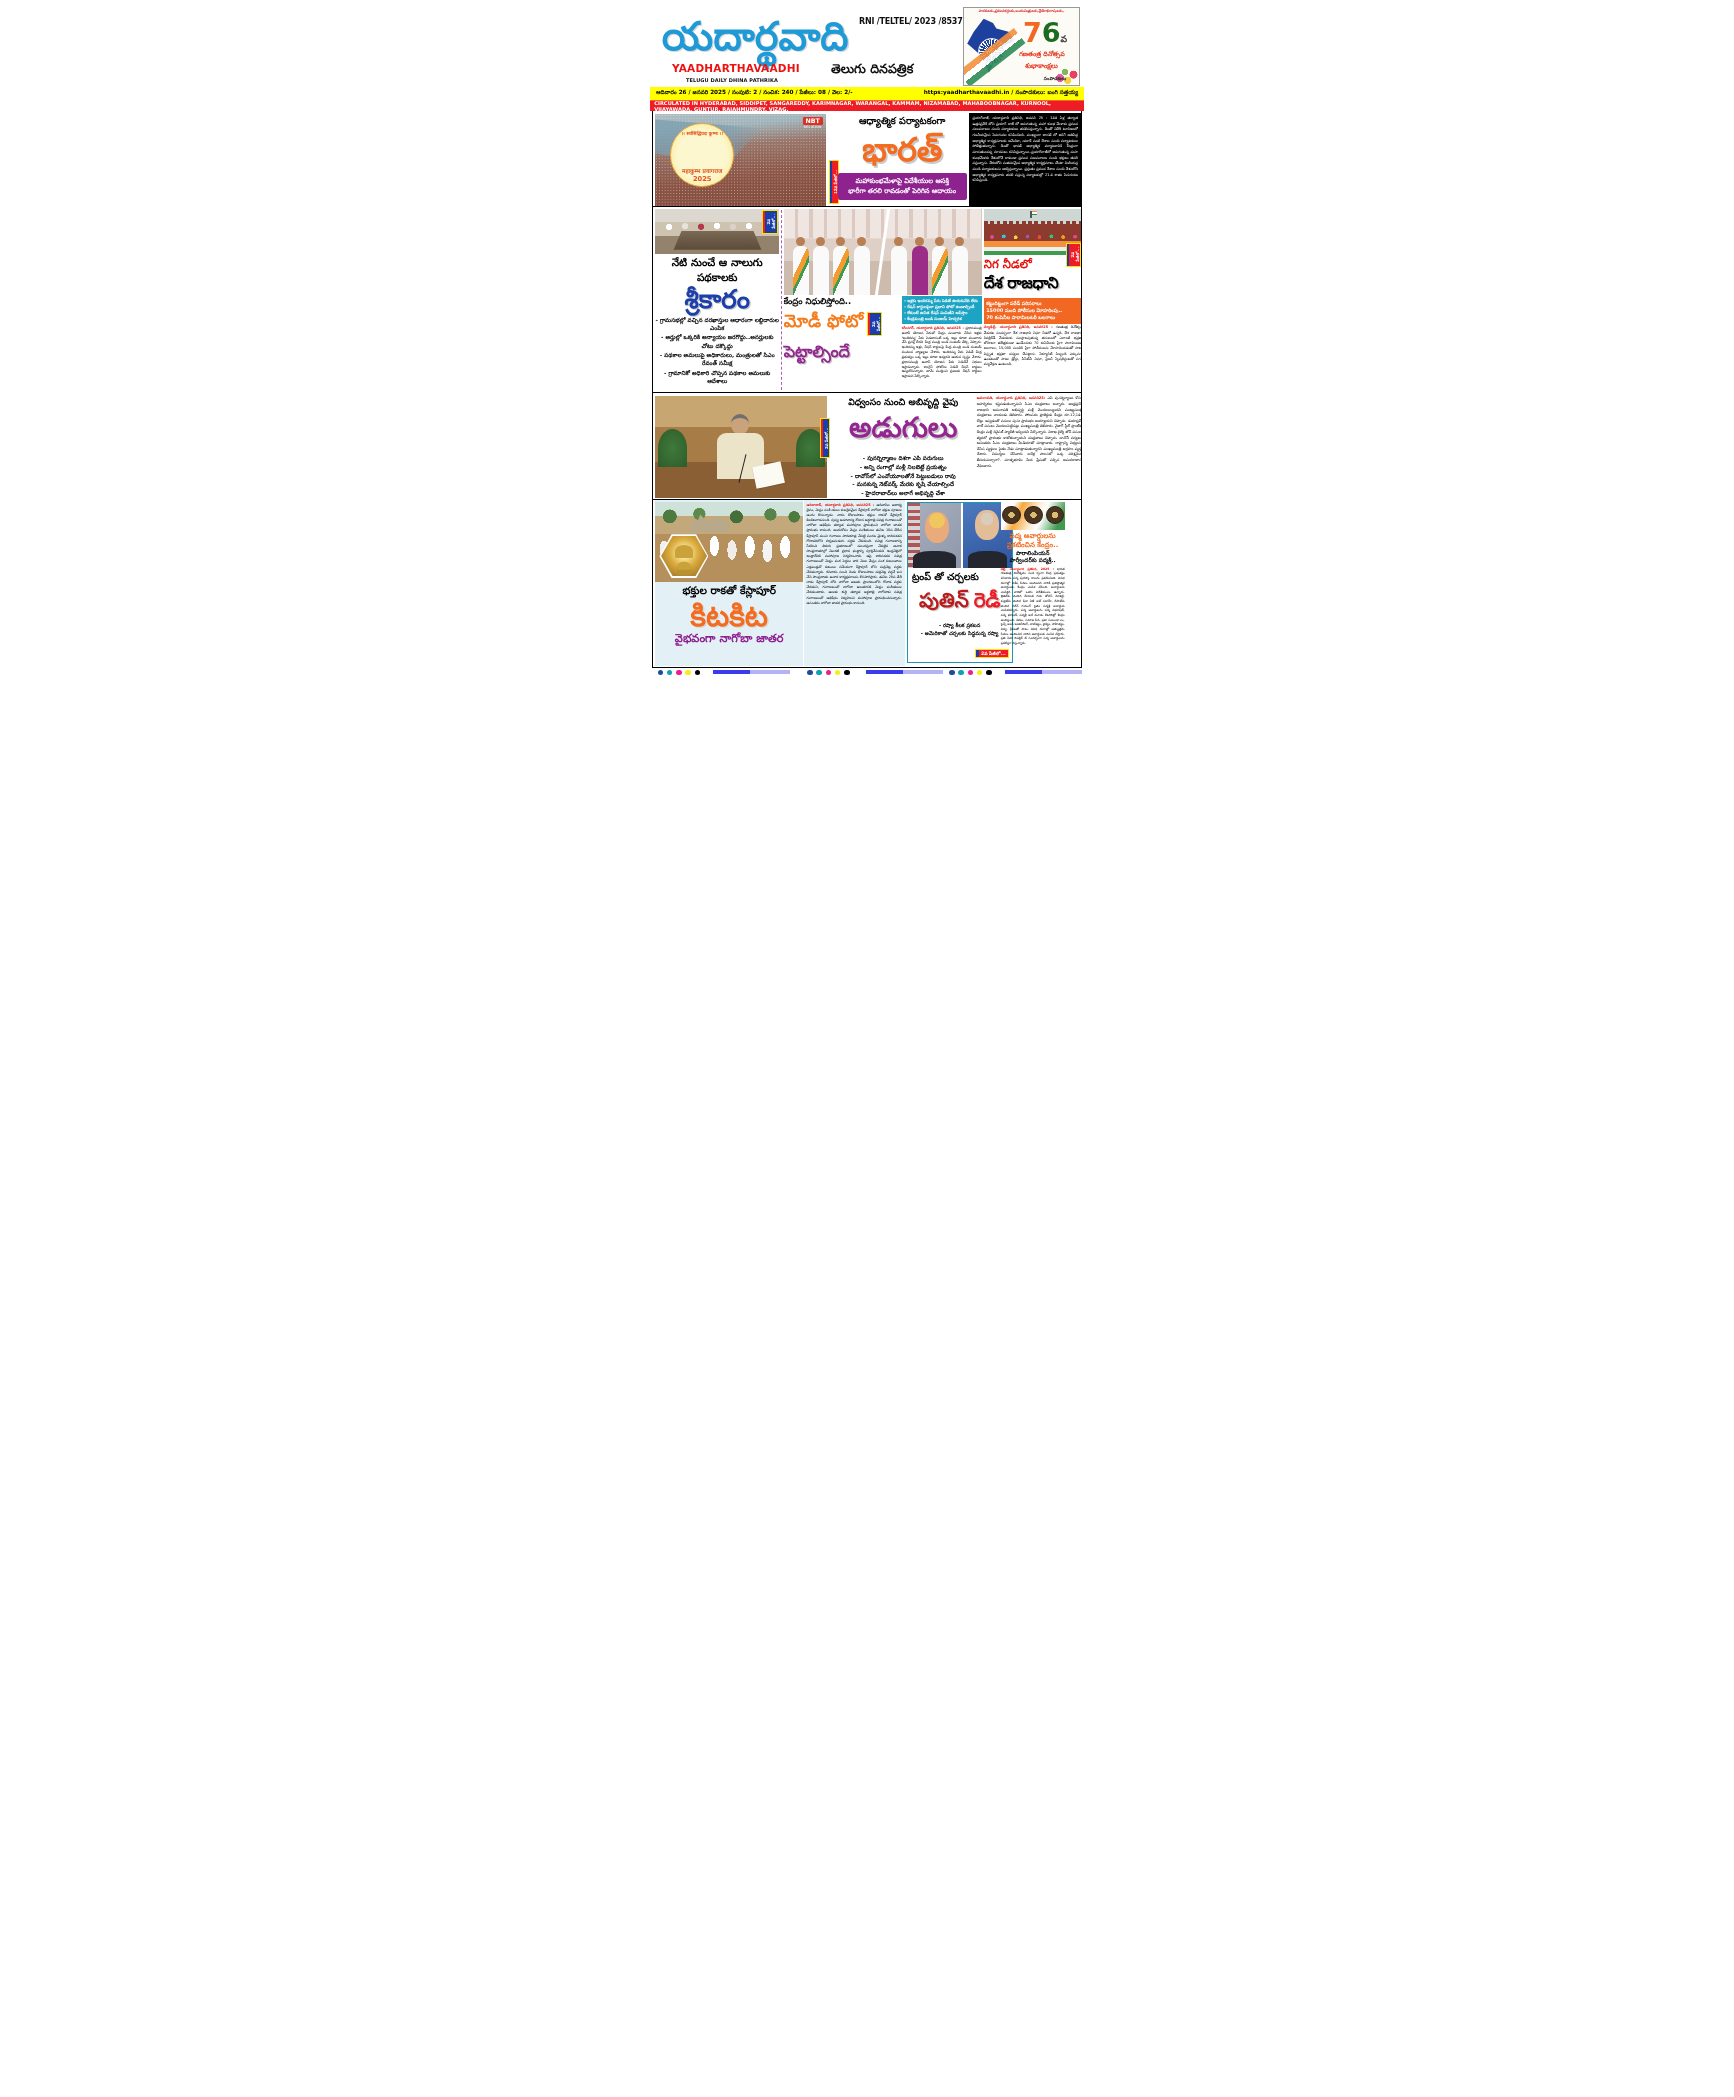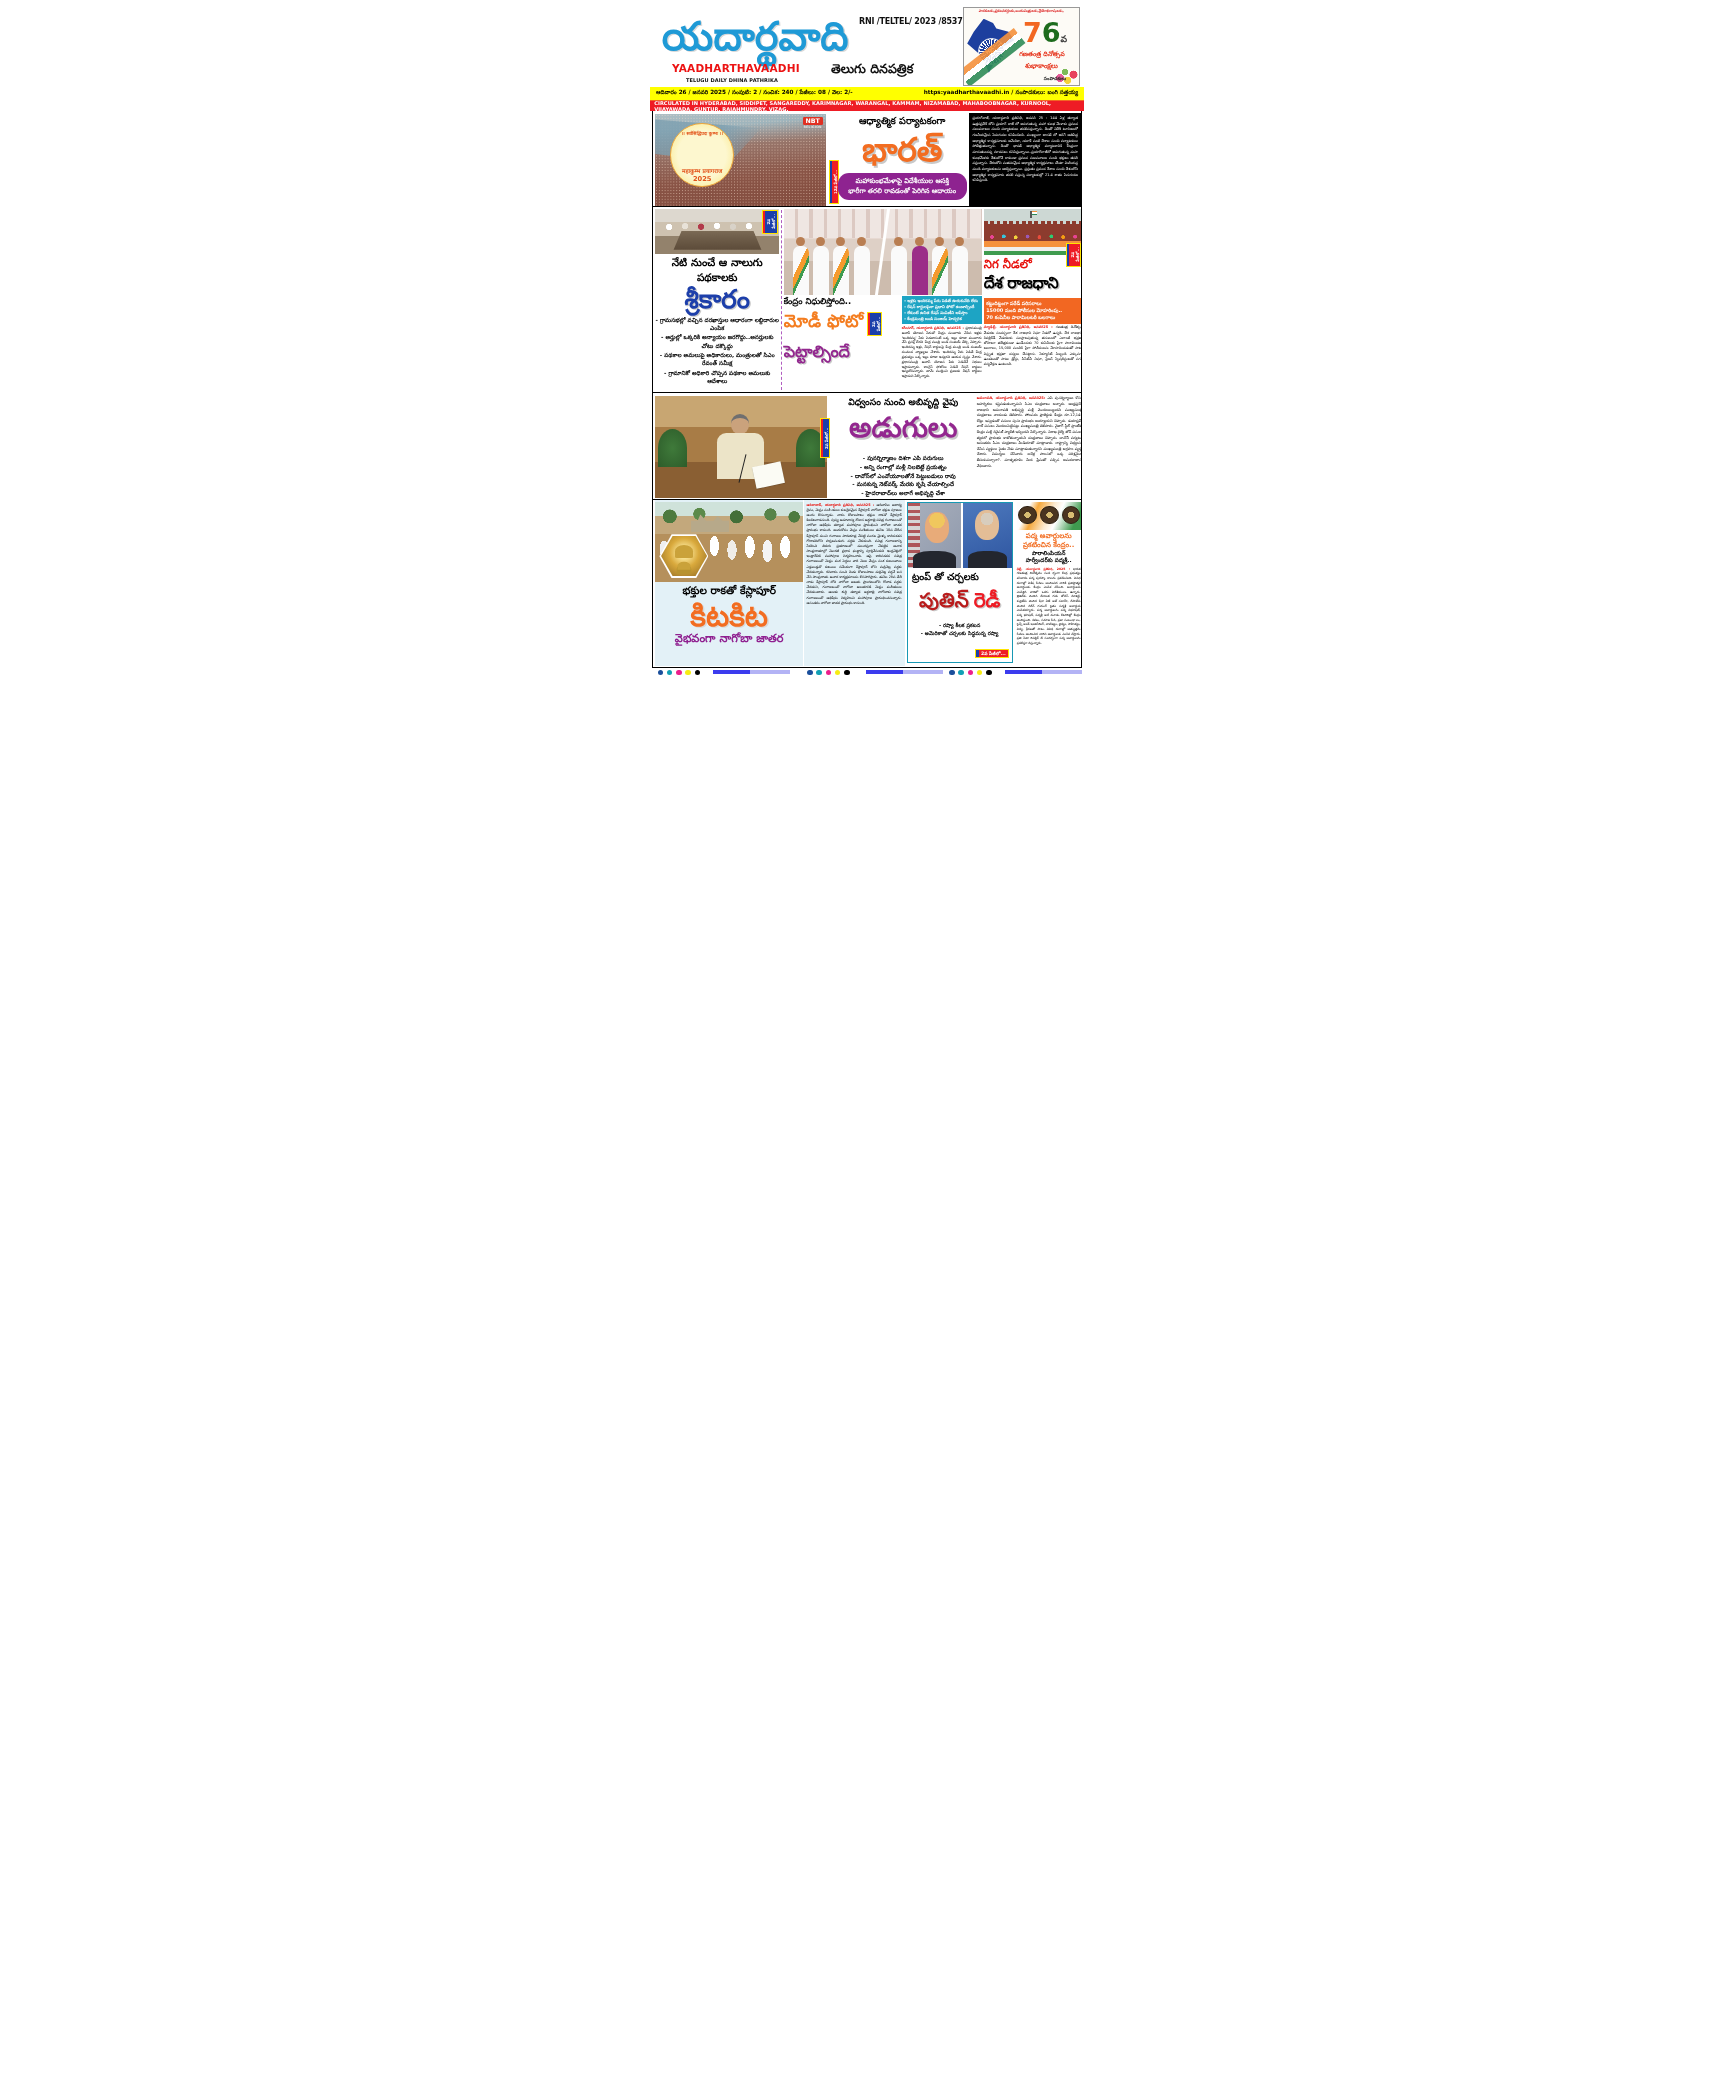--- a/index.html
+++ b/index.html
@@ -65,21 +65,21 @@
   .nbt-sub { color: #fff; font-size: 3.1px; letter-spacing: 0.4px; }
   .kumbh-badge { position: absolute; left: 15px; top: 9.2px; width: 64px; height: 64px; border-radius: 50%; background: radial-gradient(#fdf7cf 55%, #f7e478); border: 1.3px solid #f0a93c; text-align: center; color: #e2551b; padding-top: 6.7px; }
   .kb1 { font-size: 4.6px; font-weight: 900; }
   .kb2 { font-size: 5.9px; font-weight: 900; margin-top: 31px; }
   .kb3 { font-size: 6.7px; font-weight: 900; }
   .kumbh-caption { position: absolute; left: 0; right: 0; bottom: 1.7px; text-align: center; font-size: 15px; font-weight: 900; color: #000; text-shadow: 0.8px 0 #fff, -0.8px 0 #fff, 0 0.8px #fff, 0 -0.8px #fff; }
   .lead-pageref { position: absolute; left: 176px; top: 49px; height: 44px; }
   .lead-center { position: absolute; left: 185px; top: 4.2px; width: 129px; text-align: center; }
   .lead-kicker { font-size: 9.6px; }
   .headline-bharat { margin-top: 4.2px; font-size: 33px; line-height: 1.05; font-weight: 900; color: #f26d21; text-shadow: 1.7px 1.7px 0 #c9c9c9; }
-  .purple-box { margin-top: 5px; background: #8e2390; border-radius: 11px; padding: 2.9px 1.7px; color: #fff; font-weight: 700; font-size: 6.7px; line-height: 1.55; }
+  .purple-box { margin-top: 5px; background: #8e2390; border-radius: 2px; padding: 2.9px 1.7px; color: #fff; font-weight: 700; font-size: 6.7px; line-height: 1.55; }
   .lead-body { position: absolute; left: 316px; top: 1.7px; width: 113px; height: 93px; background: #000; color: #fff; padding: 3.4px 3.8px; font-size: 3.5px; line-height: 1.62; text-align: justify; }
 
   
   .s2-left { position: absolute; left: 2.5px; top: 0; width: 124px; height: 100%; }
   .s2-div { position: absolute; left: 128px; top: 2.5px; bottom: 2.5px; border-left: 0.8px dashed #b05cc0; }
   .photo-meeting { left: 0; top: 1.7px; width: 124px; height: 45px; background: linear-gradient(180deg, #ddd8cf 0 30%, #cec2b0 30% 60%, #93826c 60%); }
   .meet-table { position: absolute; left: 18%; top: 46%; width: 64%; height: 46%; background: linear-gradient(180deg, #7b6a55, #5d4c3a); transform: perspective(50px) rotateX(28deg); }
   .meet-people { position: absolute; left: 4%; top: 26%; width: 92%; height: 30%; background:
      radial-gradient(circle 2.9px at 8% 50%, #fff 2.9px, transparent 3.4px), radial-gradient(circle 2.9px at 22% 44%, #e8e2d8 2.9px, transparent 3.4px),
      radial-gradient(circle 2.9px at 36% 48%, #b23a4a 2.9px, transparent 3.4px), radial-gradient(circle 2.9px at 50% 42%, #fff 2.9px, transparent 3.4px),
@@ -172,21 +172,21 @@
   .pp-putin { flex: 1; background: linear-gradient(160deg, #4d79bd, #2e55a0); position: relative; overflow: hidden; }
   .pp-putin::after { content: ""; position: absolute; left: 26%; top: 12%; width: 23.5px; height: 30px; border-radius: 46%; background: radial-gradient(circle at 50% 30%, #d8cdbd 0 26%, #e3bd96 27% 100%); }
   .pp-suit { position: absolute; bottom: 0; left: 10%; width: 80%; height: 26%; background: #23262e; border-radius: 40% 40% 0 0; }
   .pp-kicker { margin: 3.4px 4.2px 0; font-size: 9.6px; font-weight: 900; }
   .pp-headline { margin: 2.5px 2.5px 0; display: flex; justify-content: center; gap: 5px; font-size: 20px; font-weight: 900; }
   .pp-blue { color: #b91c1c; text-shadow: 1.3px 1.3px 0 #c9c9c9; }
   .pp-red { color: #ee1c25; text-shadow: 1.3px 1.3px 0 #c9c9c9; }
   .pp-points { margin: 4.2px 3.4px 0; text-align: center; font-weight: 900; font-size: 5.2px; line-height: 1.55; }
   .pp-badge { position: absolute; right: 2.5px; bottom: 3.4px; }
   .pp-badge .txt { font-size: 4.6px; padding: 0.8px 2.5px; }
-  .s4-padma { position: absolute; left: 362px; top: 0; width: 68px; height: 100%; padding: 1.7px 2.1px 0; }
+  .s4-padma { position: absolute; left: 346px; top: 0; width: 68px; height: 100%; padding: 1.7px 2.1px 0; }
   .photo-padma { position: relative; width: 100%; height: 28px; background: linear-gradient(115deg, #fdfdfd 0 18%, #f6a83c 30%, #fce9cf 50%, #fff 62%, #3f9b4f 88%); }
   .medal { position: absolute; top: 4.2px; width: 18.5px; height: 18.5px; border-radius: 50%; background: radial-gradient(circle, #d8bd72 0 26%, #4a3420 27% 100%); border: 0.8px solid #2c1f12; }
   .padma-h { margin-top: 2.1px; text-align: center; color: #f26d21; font-size: 7px; font-weight: 900; line-height: 1.25; }
   .padma-sub { margin-top: 0.8px; text-align: center; color: #000; font-size: 5.7px; font-weight: 900; line-height: 1.3; }
   .padma-body { margin-top: 1.7px; font-size: 3.1px; line-height: 1.5; text-align: justify; }
 
   
   .regstrip { position: absolute; left: 0; top: 668px; width: 100%; height: 13.4px; background: #fff; }
   .dots { position: absolute; top: 1.7px; display: flex; gap: 3.8px; }
   .dots i { width: 5.5px; height: 5.5px; border-radius: 50%; display: block; }

